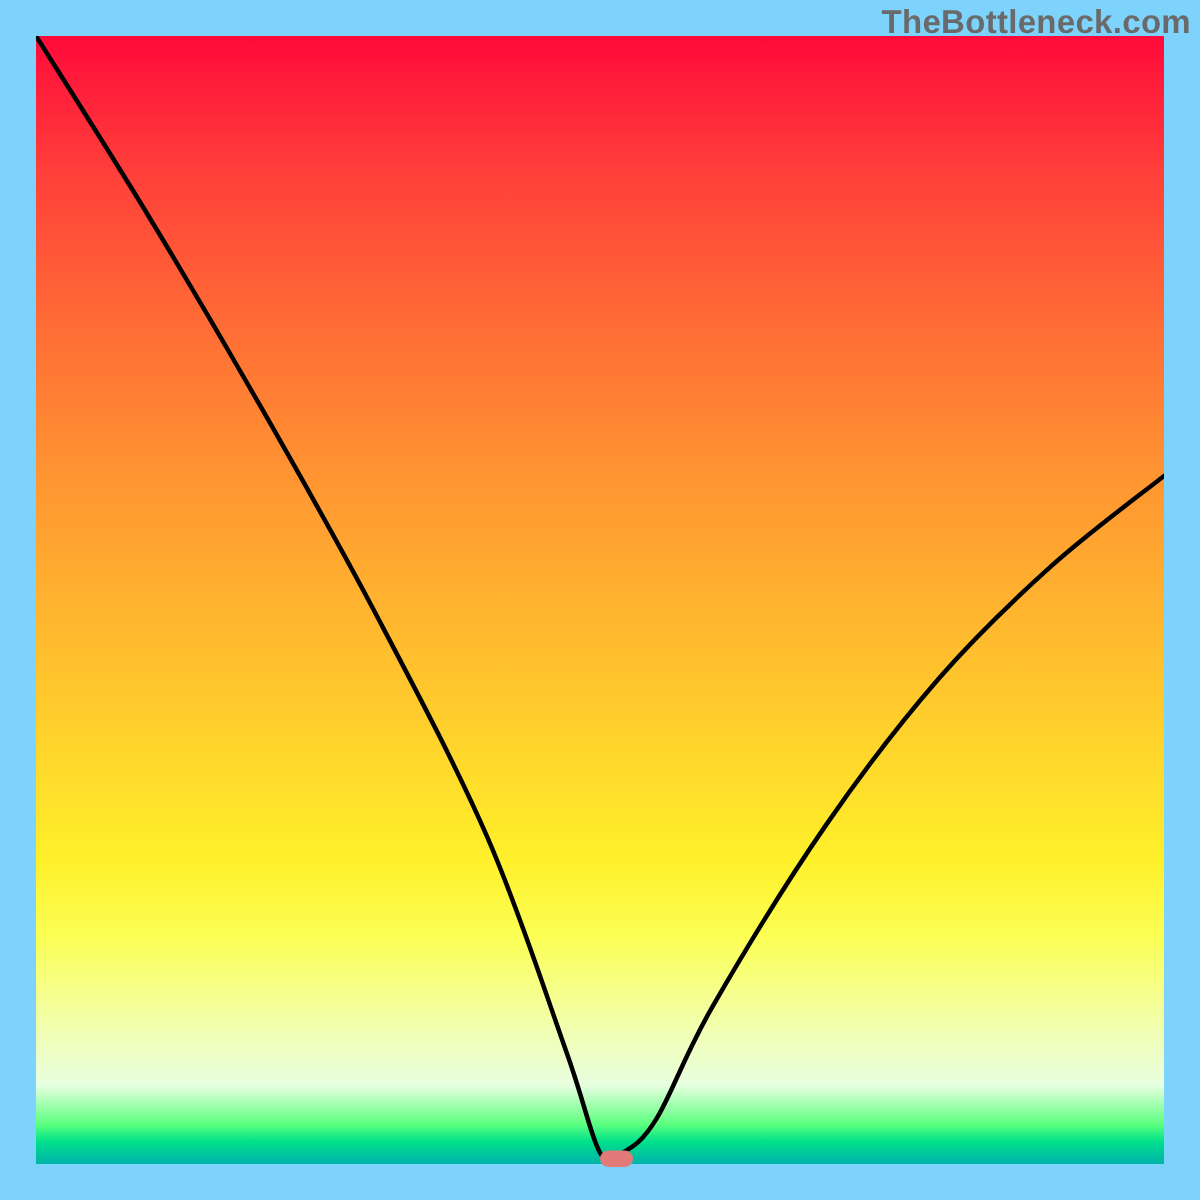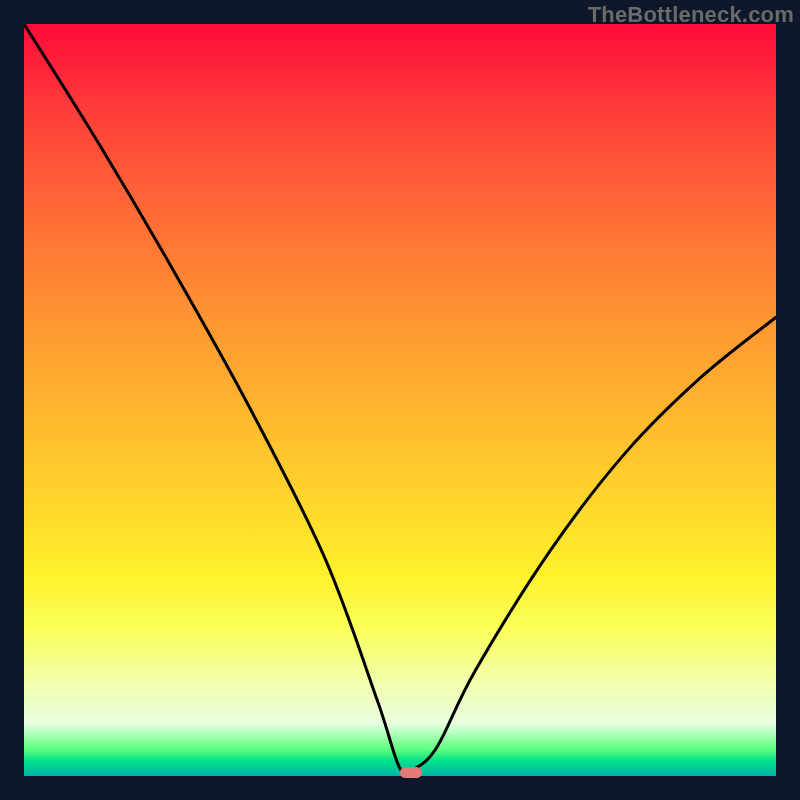--- a/index.html
+++ b/index.html
@@ -1,21 +1,21 @@
 <!DOCTYPE html>
 <html><head>
 <meta charset="utf-8">
 <style>
   * { margin: 0; padding: 0; box-sizing: border-box; }
   html, body { width: 800px; height: 800px; overflow: hidden; background: #000; }
   .frame {
     position: relative;
     width: 800px;
     height: 800px;
-    background: #0f172a;
+    background: #7dd3fc;
   }
   .plot-area {
     position: absolute;
     left: 24px;
     top: 24px;
     width: 752px;
     height: 752px;
     background: linear-gradient(
       to bottom,
       #ff0a3a 0%,

